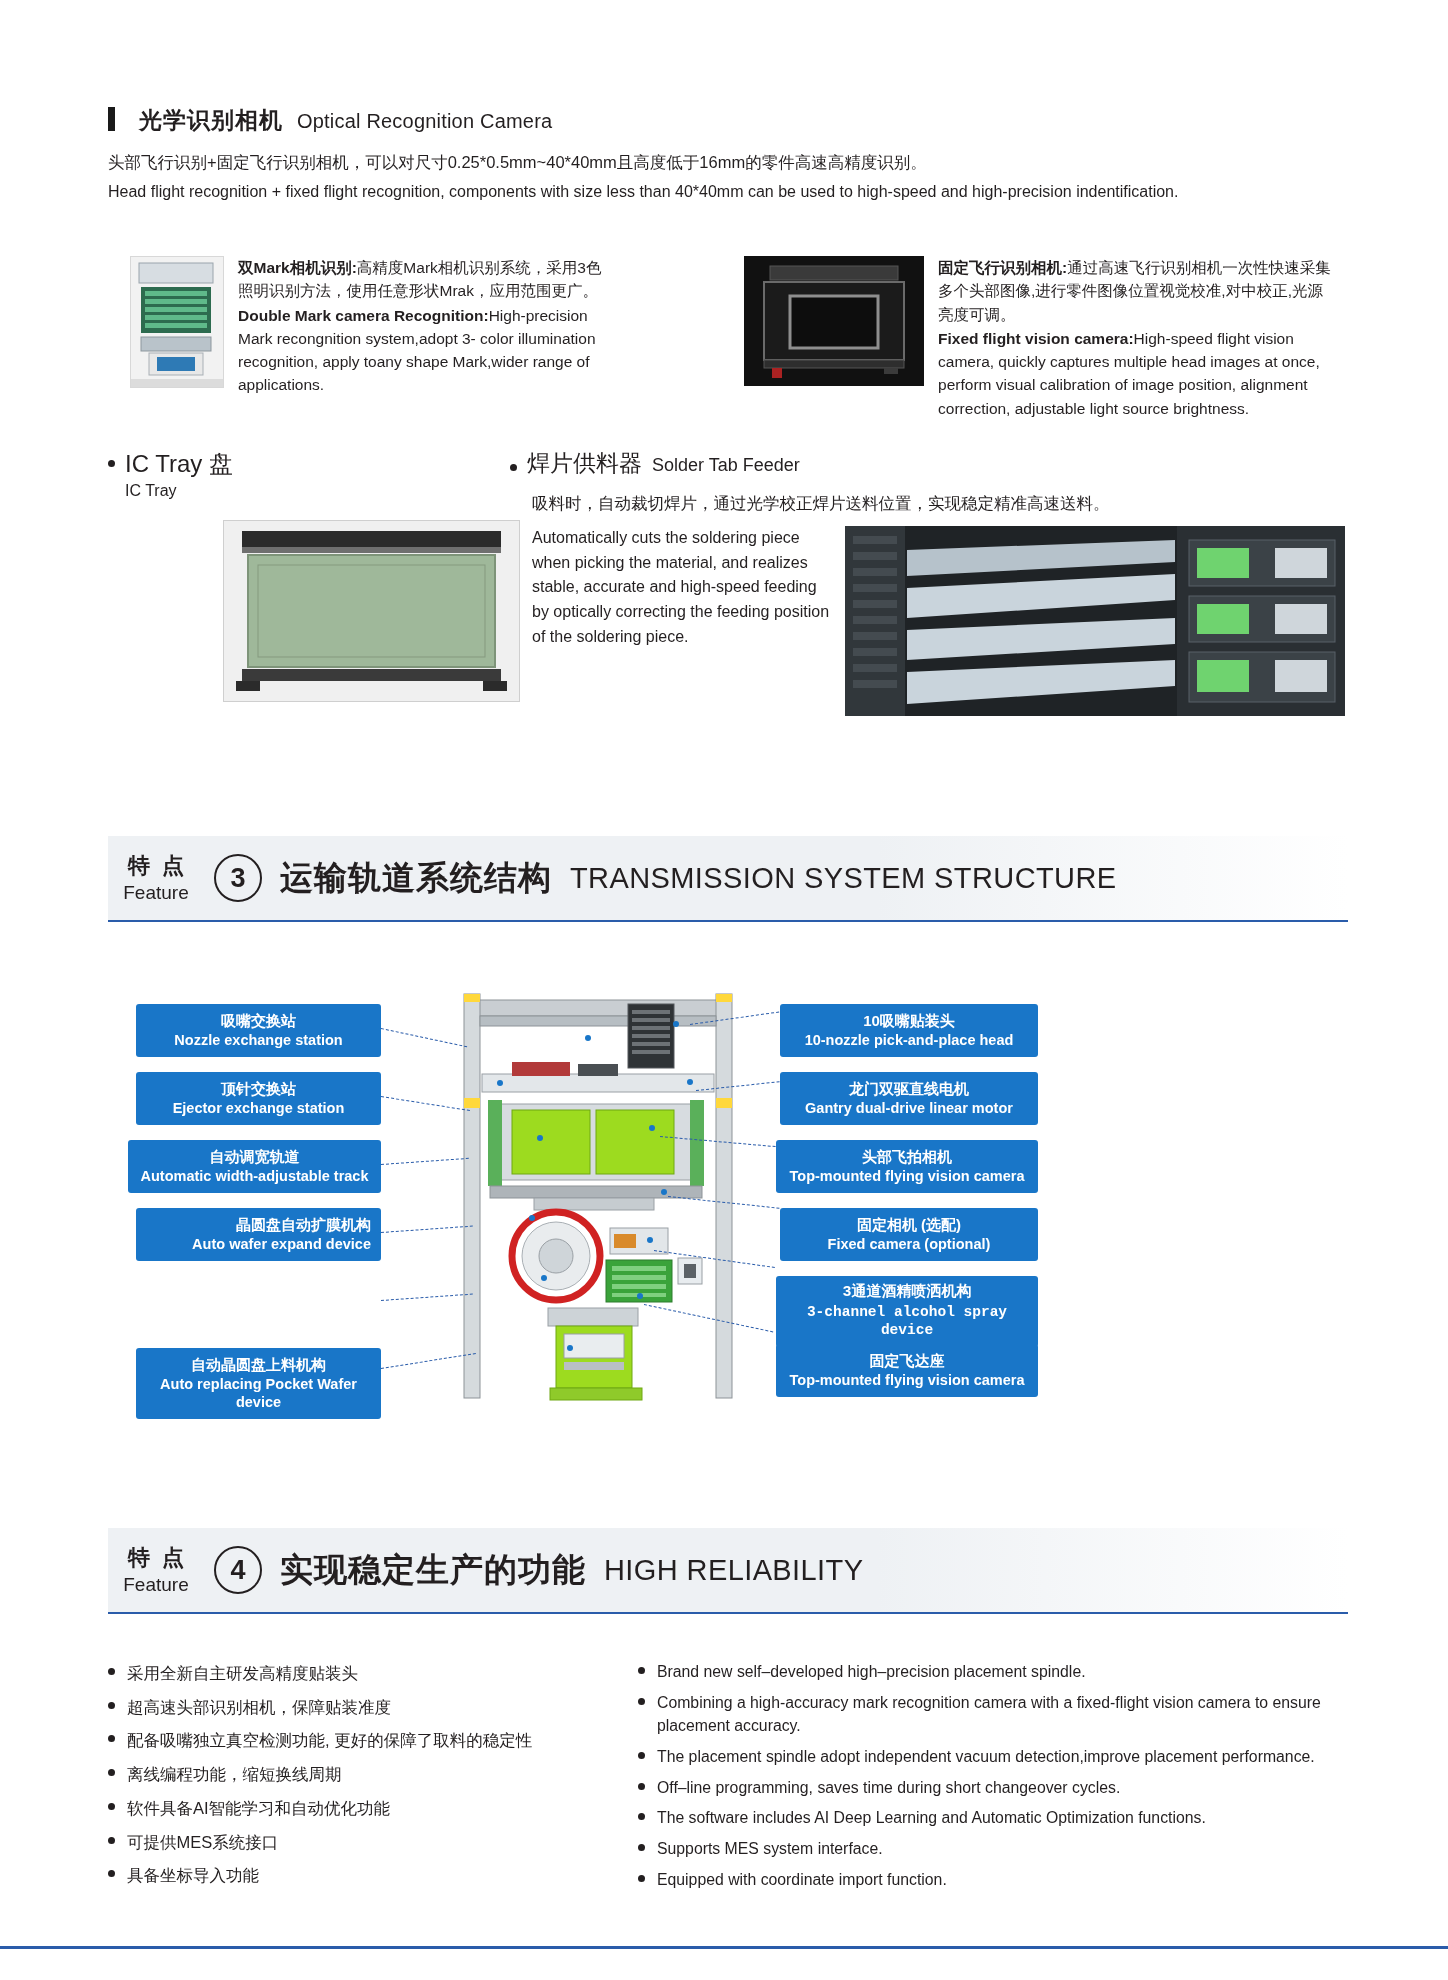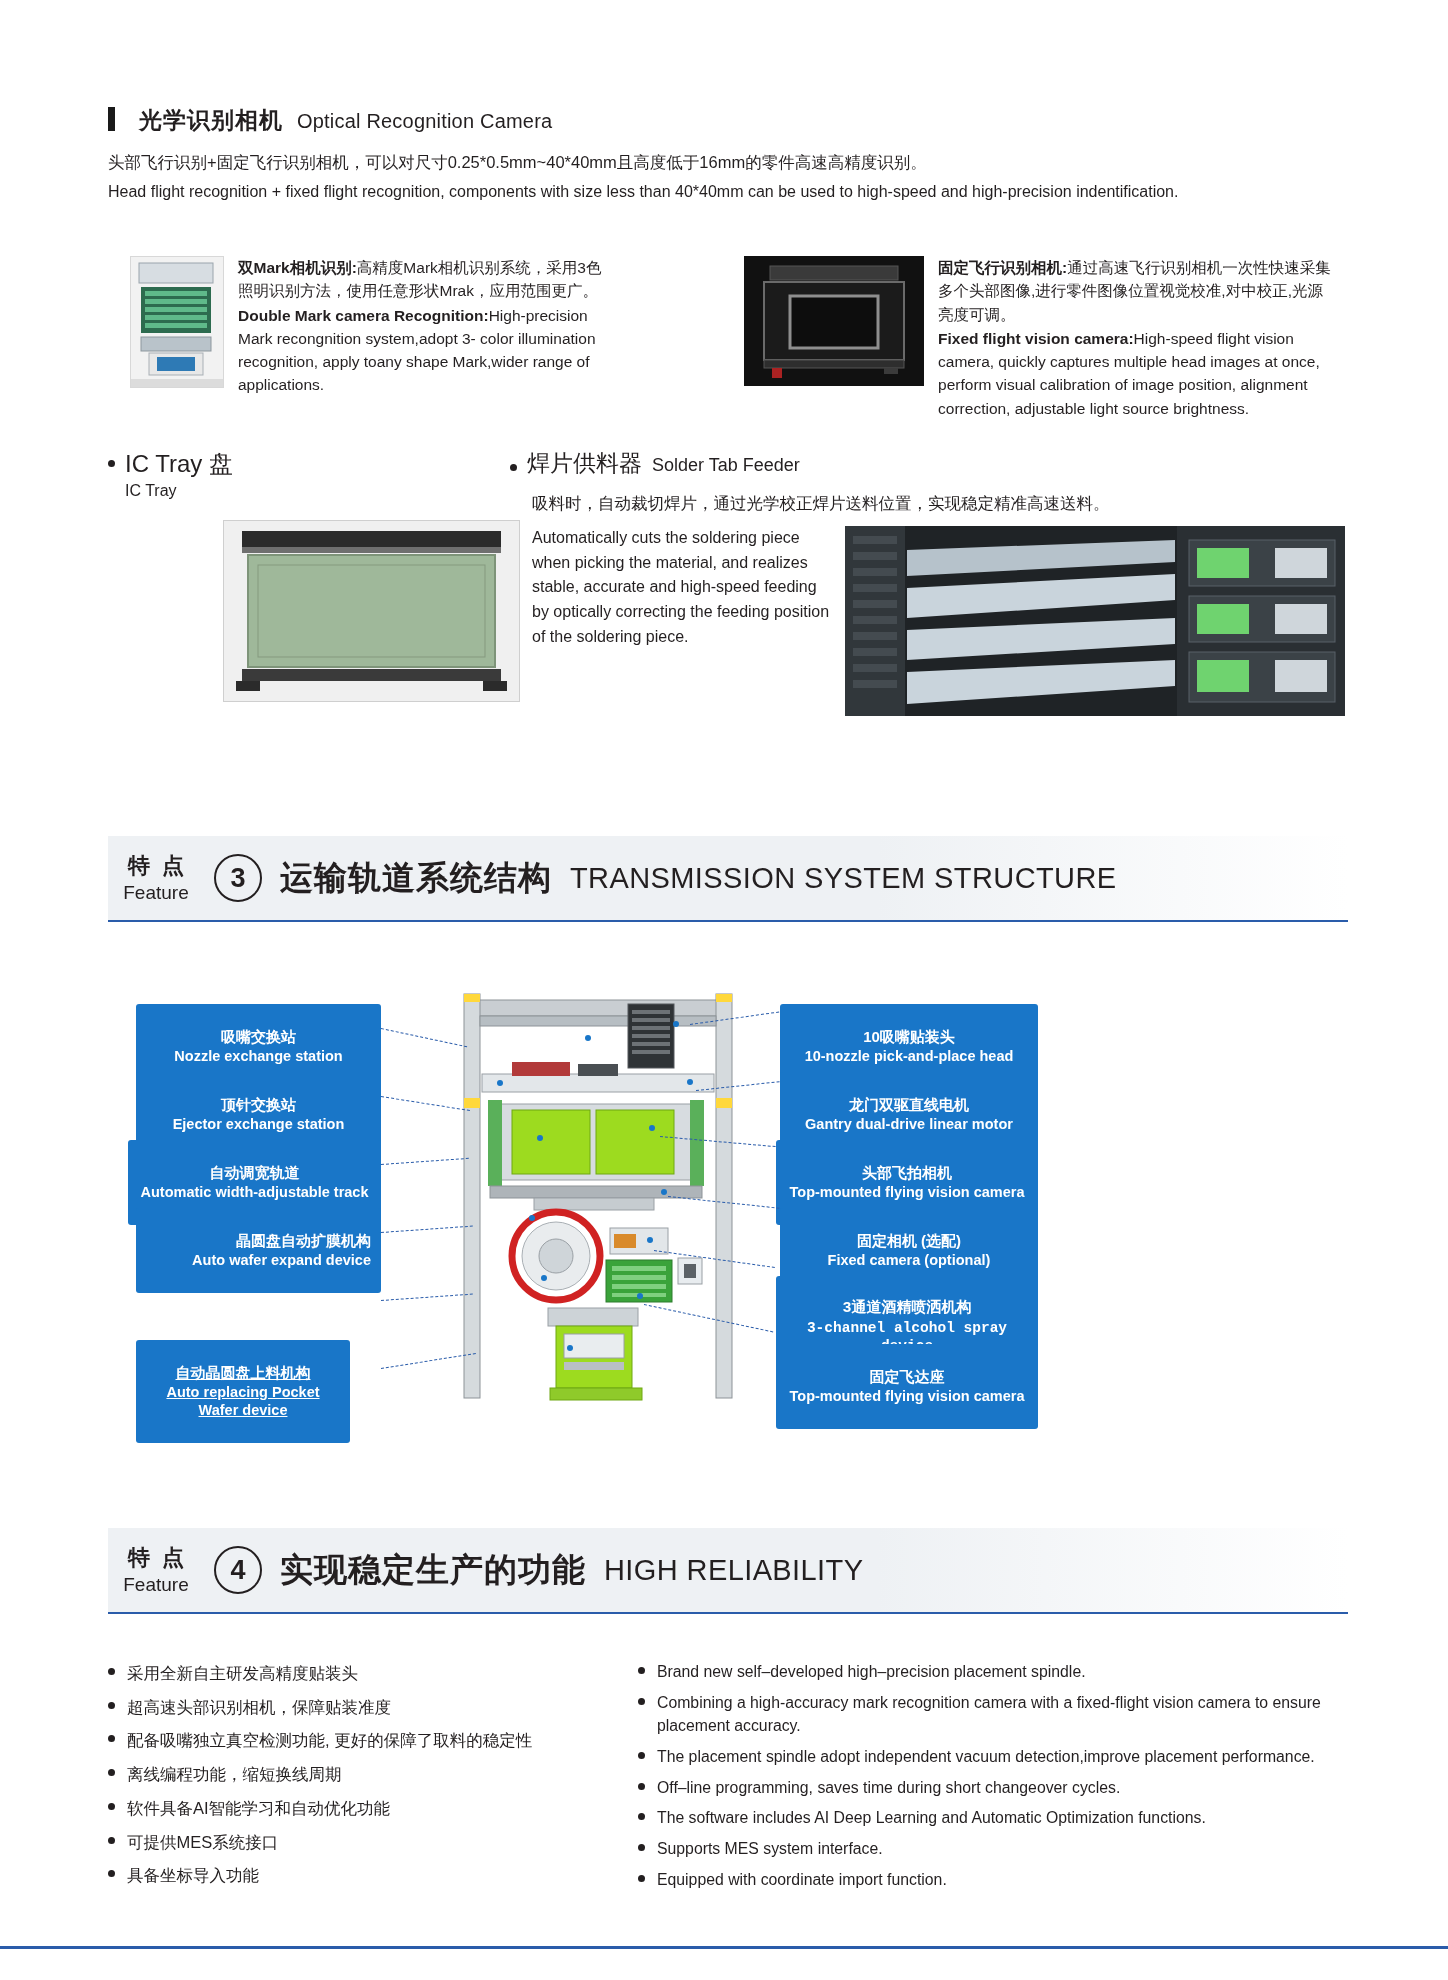--- a/index.html
+++ b/index.html
@@ -62,21 +62,21 @@
   .fw .en{font-size:19px;margin-top:6px;}
   .circle-num{width:44px;height:44px;border:2.5px solid #231f20;border-radius:50%;
     display:flex;align-items:center;justify-content:center;font-size:27px;font-weight:bold;}
   .band-cn{font-size:33px;font-weight:bold;letter-spacing:1px;}
   .band-en{font-size:29px;letter-spacing:.4px;}
   .band-underline{position:absolute;left:108px;width:1240px;height:2px;background:#2a5caa;}
 
   
   .diagram{position:absolute;left:108px;top:960px;width:1240px;height:480px;}
   .tag{position:absolute;background:#1976c8;color:#fff;border-radius:3px;
-    text-align:center;padding:24px 10px;line-height:1.25;box-sizing:border-box;}
+    text-align:center;padding:8px 10px;line-height:1.25;box-sizing:border-box;}
   .tag .cn{font-size:15px;font-weight:bold;display:block;}
   .tag .en{font-size:14.5px;font-weight:bold;display:block;}
   .leader{position:absolute;border-top:1px dashed #2a5caa;height:0;}
 
   .machine{position:absolute;left:330px;top:18px;width:300px;height:440px;}
 
   
   .lists{position:absolute;left:108px;top:1660px;width:1240px;display:flex;}
   .col{font-size:16.5px;line-height:1.62;}
   .col-l{width:520px;}
@@ -319,21 +319,21 @@
       <span class="en">Ejector exchange station</span>
     </div>
     <div class="tag" style="left:20px;top:180px;width:253px;">
       <span class="cn">自动调宽轨道</span>
       <span class="en">Automatic width-adjustable track</span>
     </div>
     <div class="tag" style="left:28px;top:248px;width:245px;text-align:right;">
       <span class="cn">晶圆盘自动扩膜机构</span>
       <span class="en">Auto wafer expand device</span>
     </div>
-    <div class="tag" style="left:28px;top:380px;width:214px;text-decoration:underline;">
+    <div class="tag" style="left:28px;top:388px;width:245px;">
       <span class="cn">自动晶圆盘上料机构</span>
       <span class="en">Auto replacing Pocket Wafer device</span>
     </div>
 
     <div class="tag" style="left:672px;top:44px;width:258px;">
       <span class="cn">10吸嘴贴装头</span>
       <span class="en">10-nozzle pick-and-place head</span>
     </div>
     <div class="tag" style="left:672px;top:112px;width:258px;">
       <span class="cn">龙门双驱直线电机</span>

